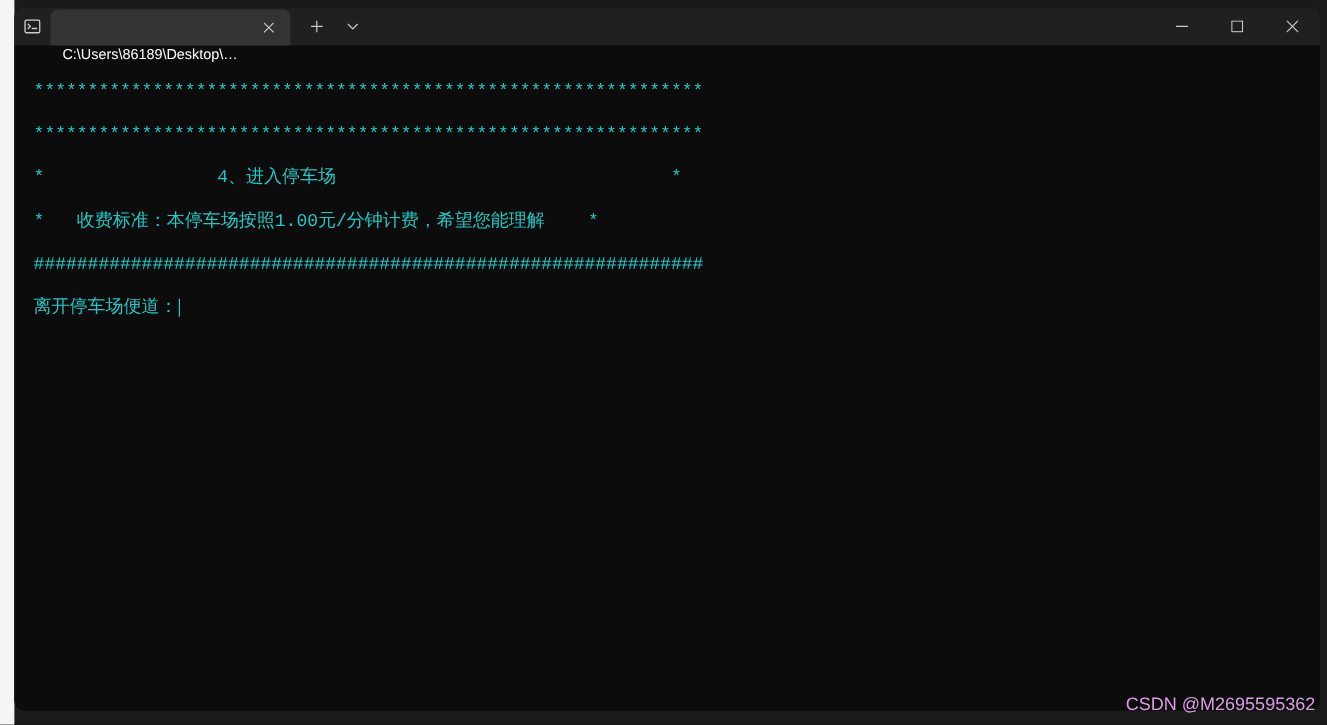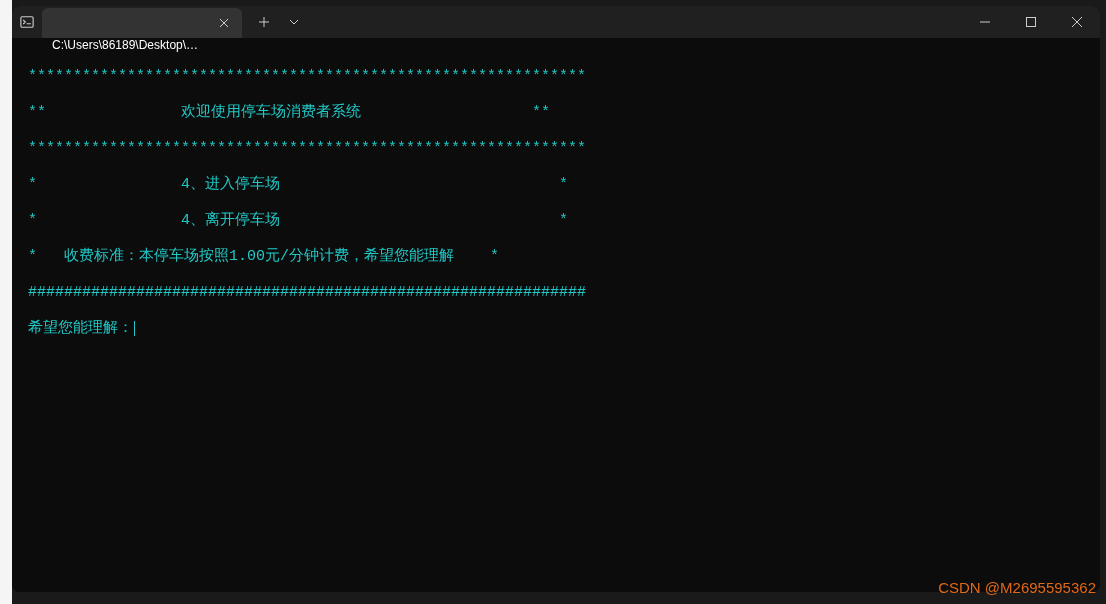--- a/index.html
+++ b/index.html
@@ -122,21 +122,21 @@
       width: 1px;
       height: 15px;
       background: #20c8c6;
       vertical-align: middle;
       margin-left: 1px;
     }
     .watermark {
       position: absolute;
       bottom: 8px;
       right: 10px;
-      color: #f97316;
+      color: #f0abfc;
       font-size: 15px;
       font-family: Arial, sans-serif;
       opacity: 0.9;
     }
     svg { display: block; }
     .left-edge {
       position: absolute;
       left: 0;
       top: 0;
       width: 12px;
@@ -192,23 +192,21 @@
       <div class="win-btn close">
         <svg width="10" height="10" viewBox="0 0 10 10" stroke="currentColor" stroke-width="1">
           <path d="M0 0l10 10M10 0L0 10"></path>
         </svg>
       </div>
     </div>
   </div>
 
   <div class="terminal">
 <span class="terminal-line">**************************************************************</span>
-<span class="terminal-line">**               欢迎使用停车场消费者系统                   **</span>
 <span class="terminal-line">**************************************************************</span>
 <span class="terminal-line">*                4、进入停车场                               *</span>
-<span class="terminal-line">*                4、离开停车场                               *</span>
 <span class="terminal-line">*   收费标准：本停车场按照1.00元/分钟计费，希望您能理解    *</span>
 <span class="terminal-line">##############################################################</span>
-<span class="terminal-line"><span>希望您能理解：</span><span class="cursor"></span></span>
+<span class="terminal-line"><span>离开停车场便道：</span><span class="cursor"></span></span>
   </div>
 </div>
 
 <div class="watermark">CSDN @M2695595362</div>
 
 </body></html>

